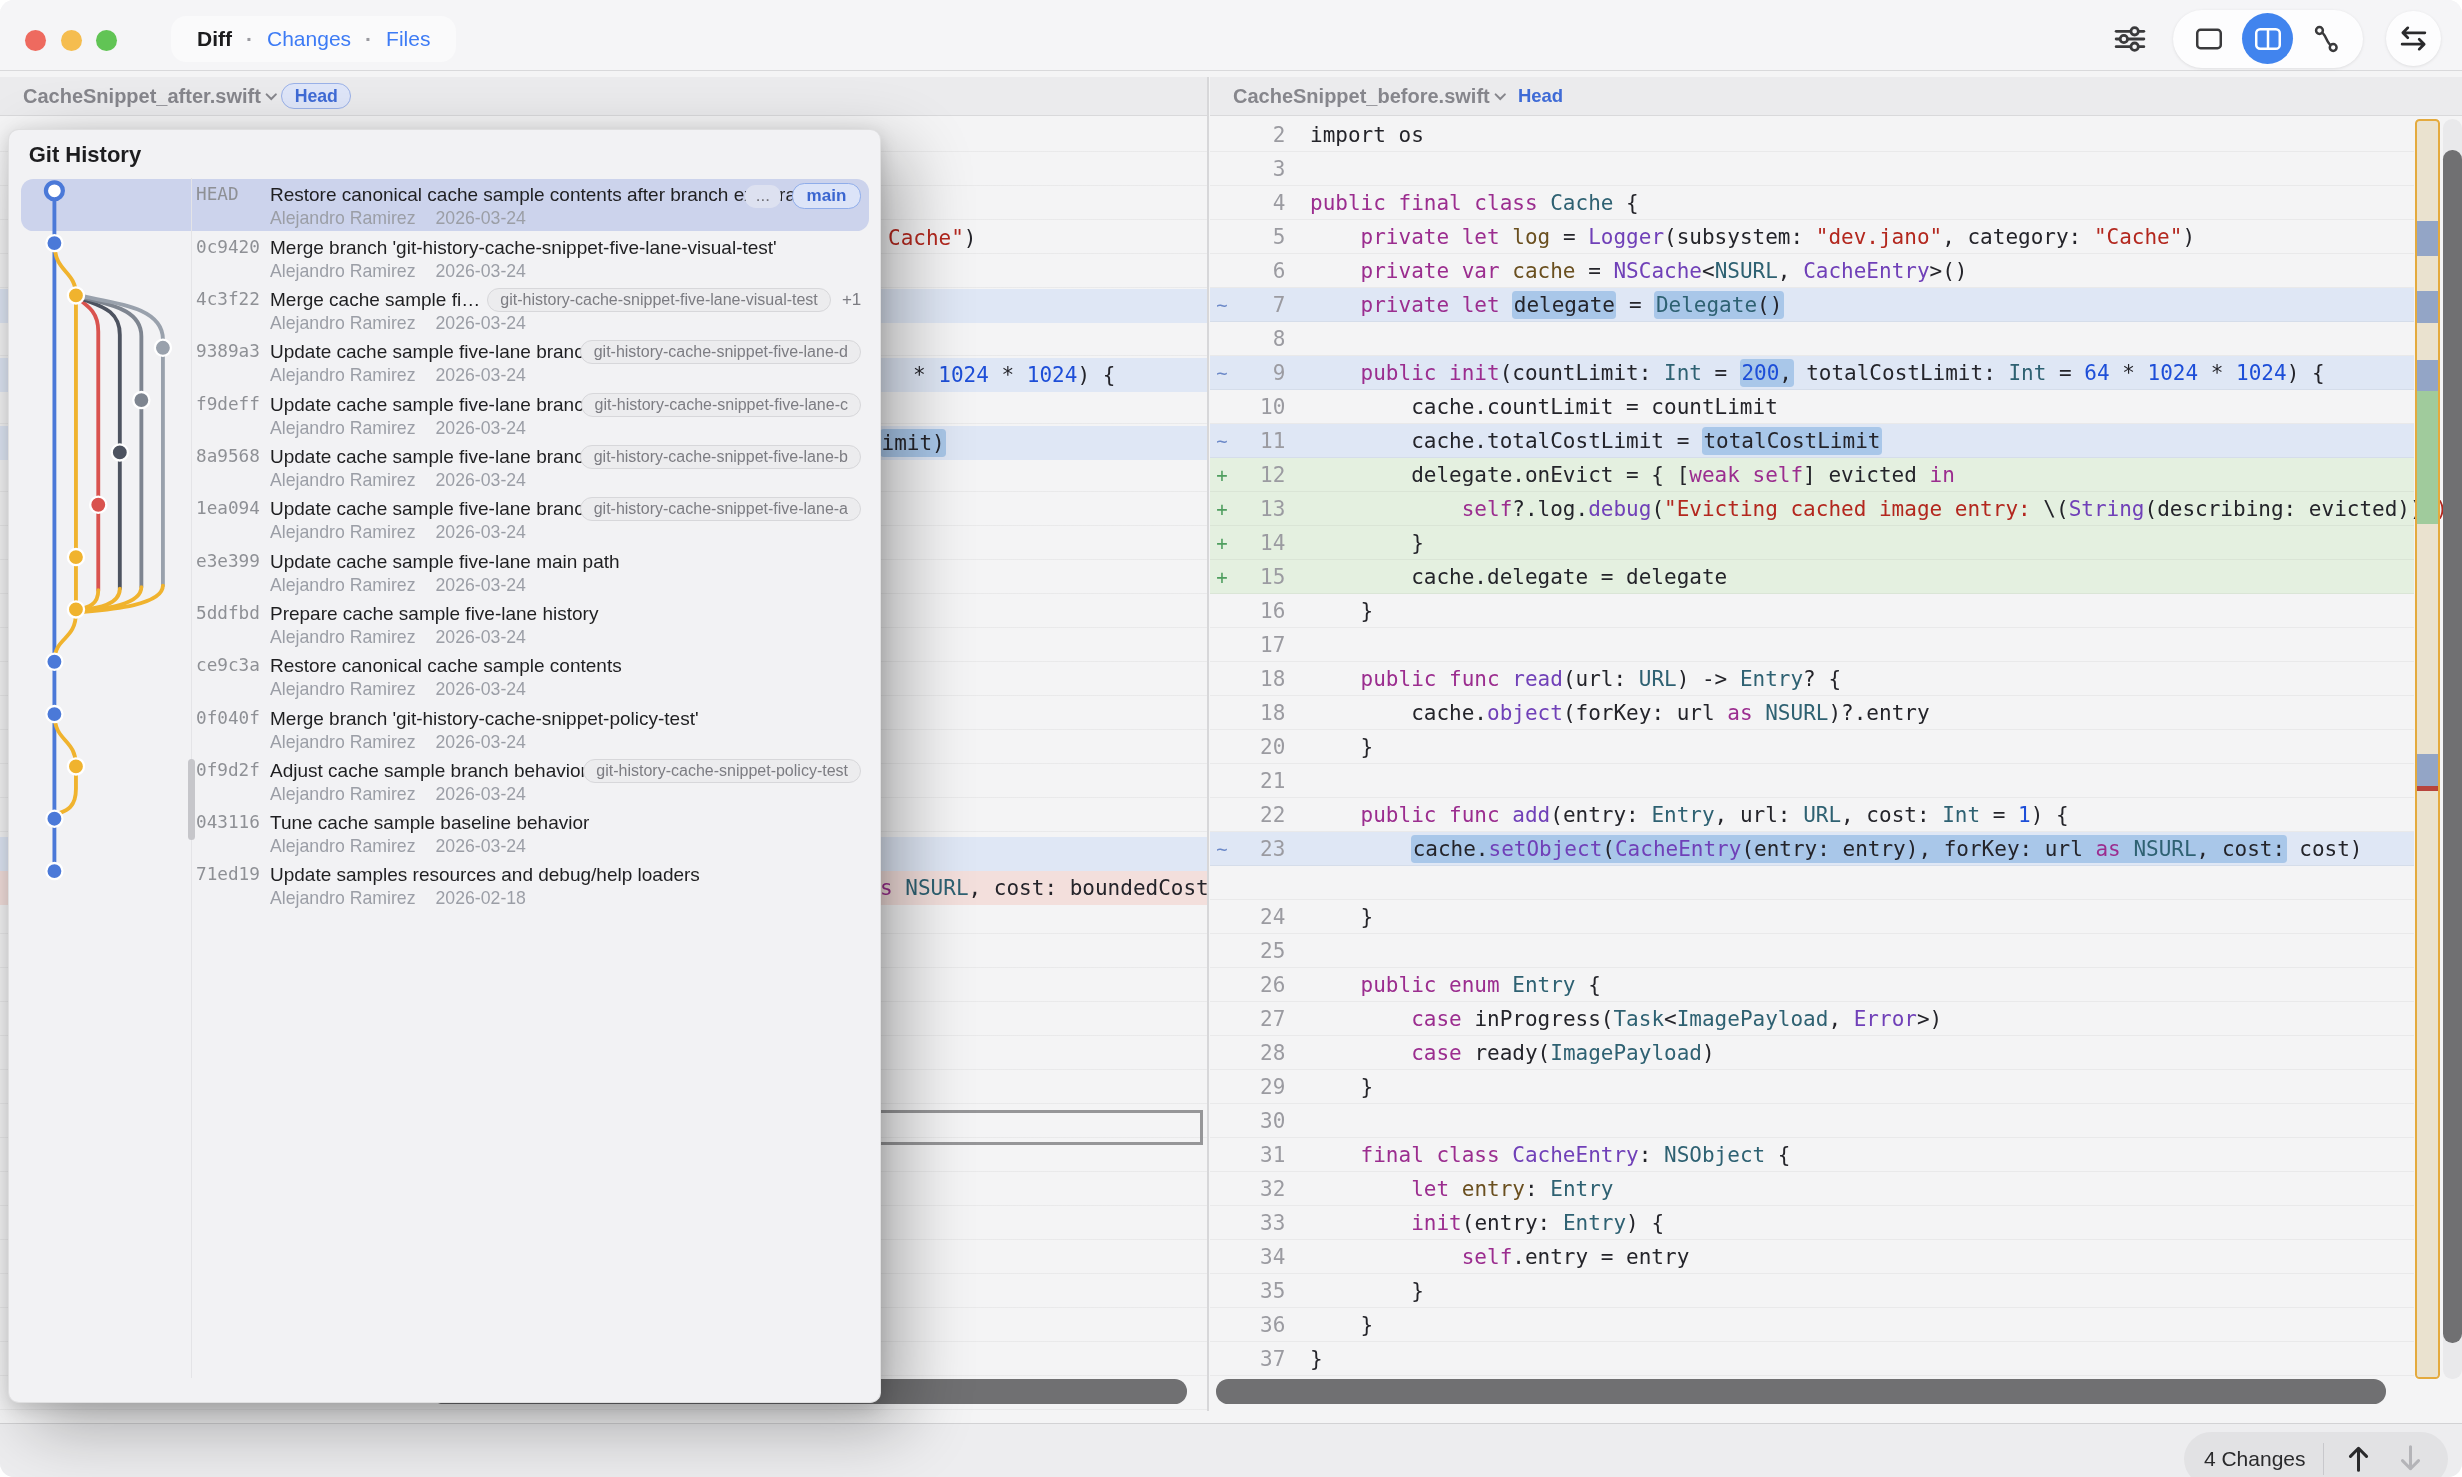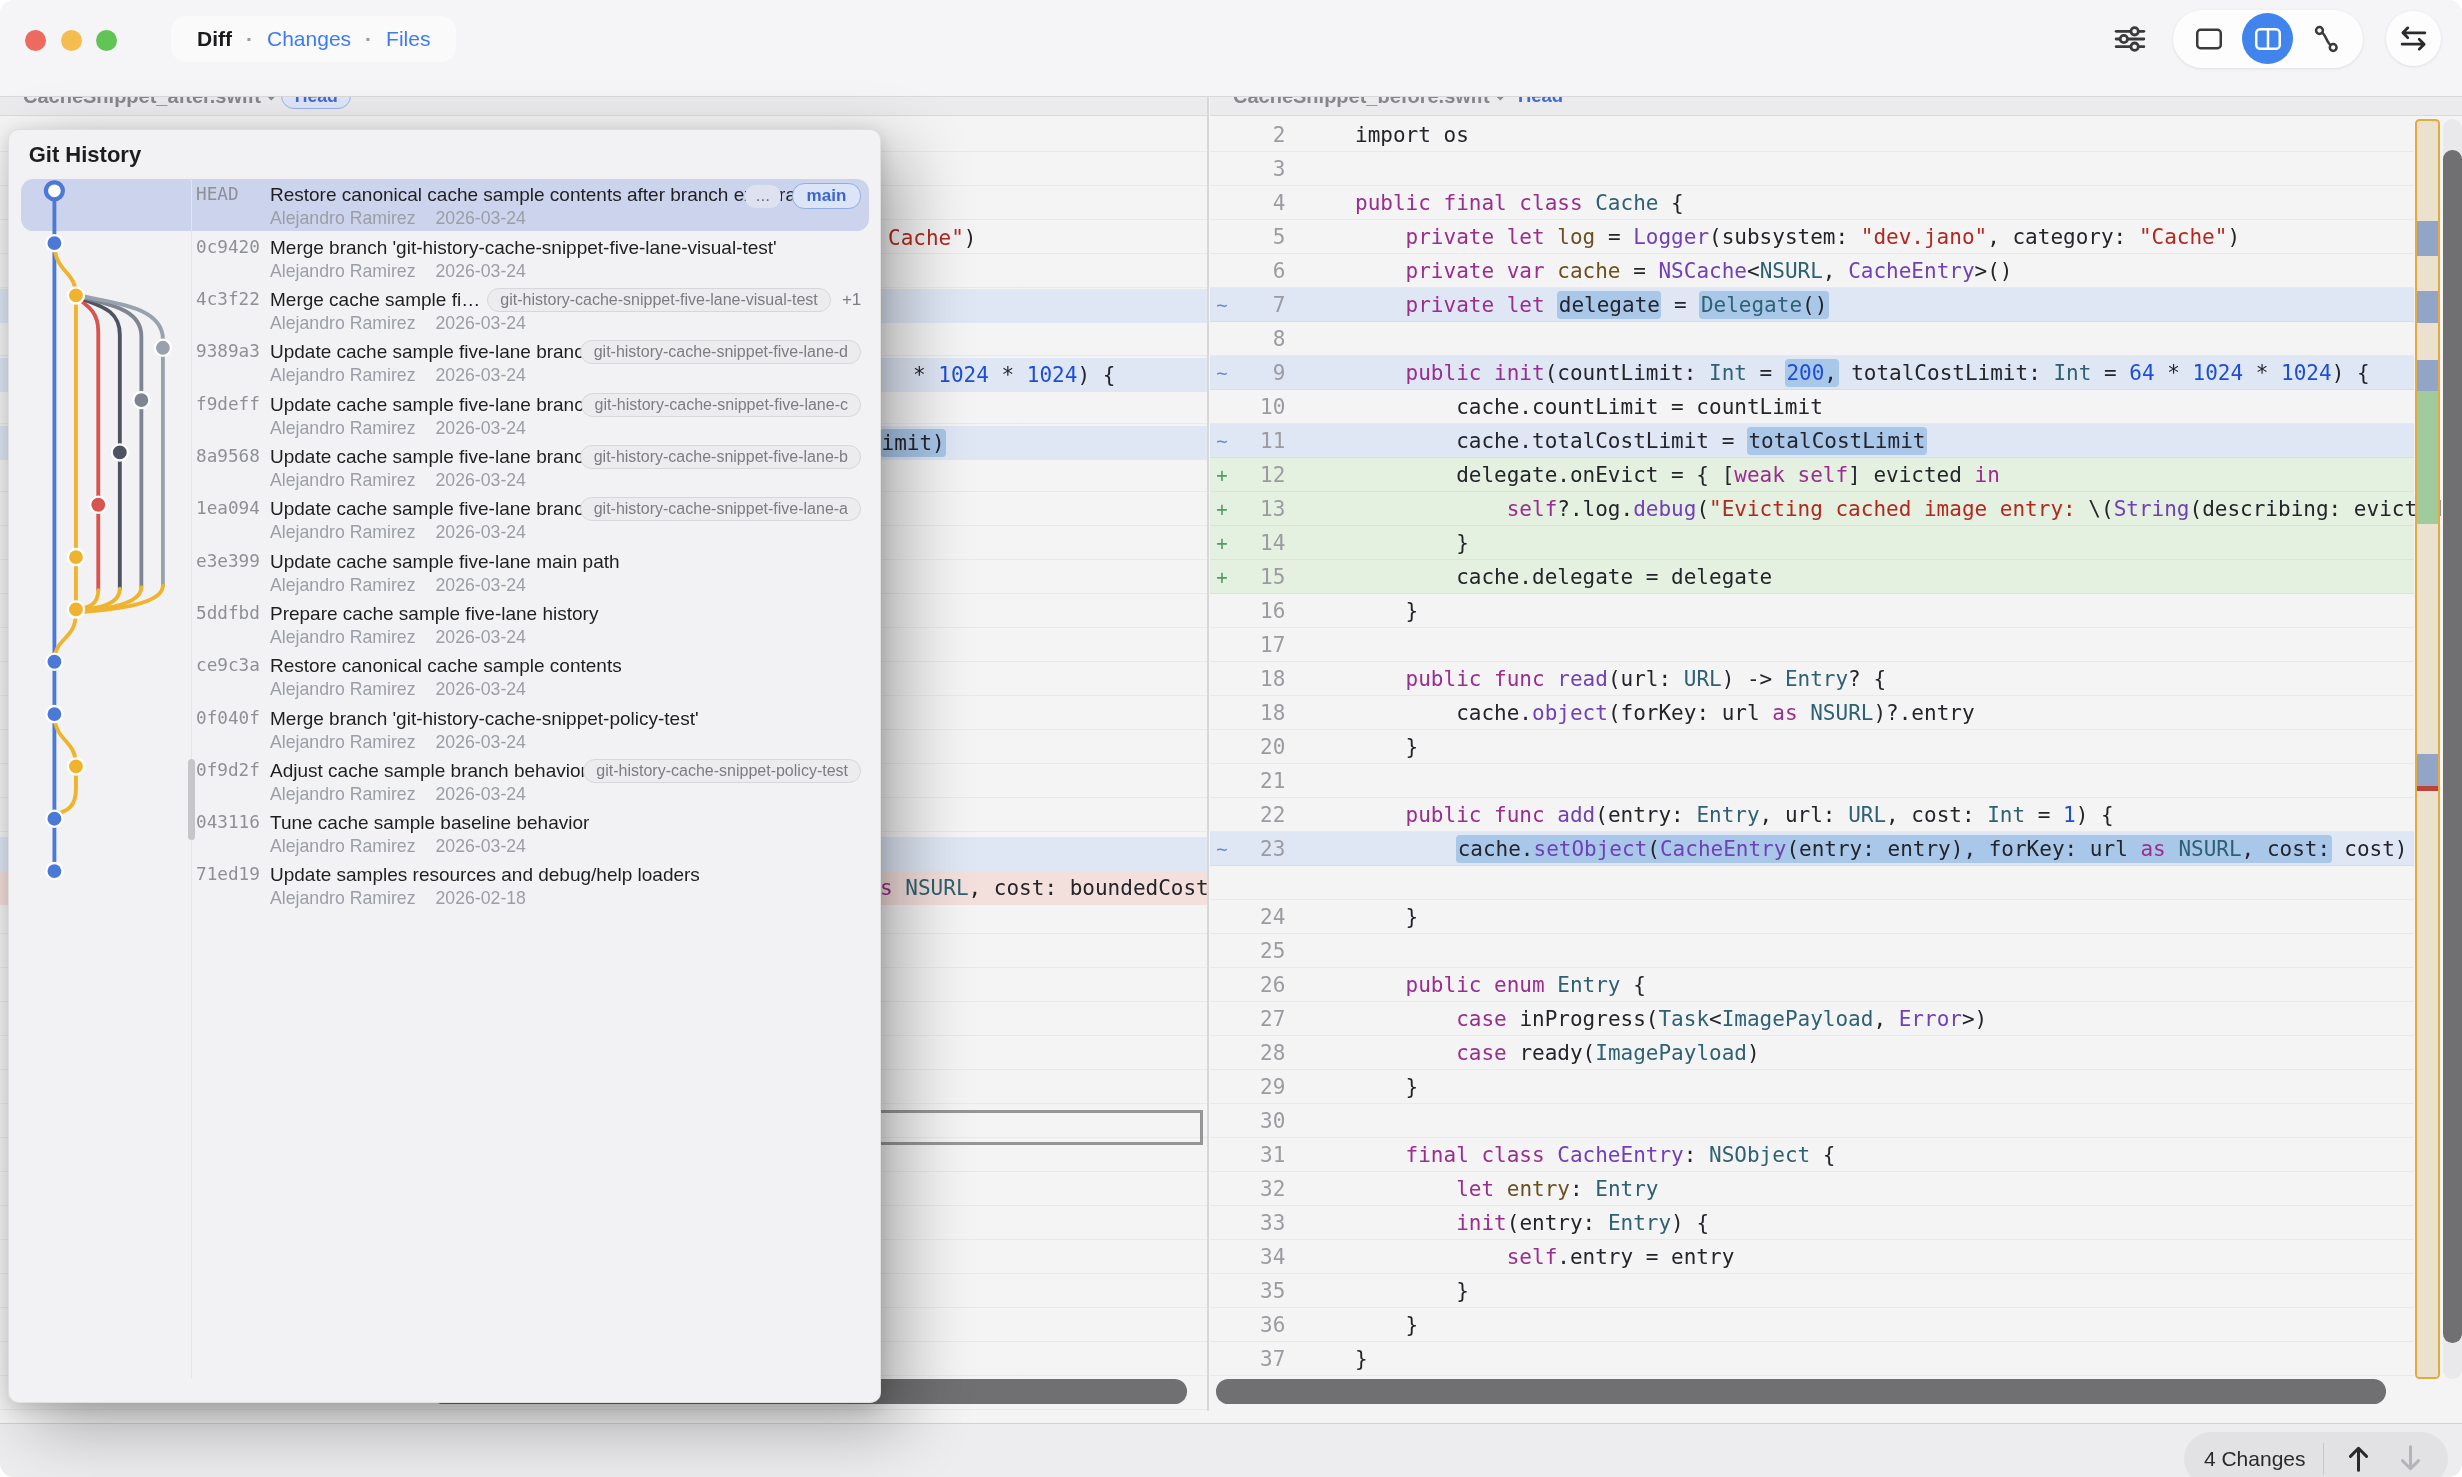--- a/index.html
+++ b/index.html
@@ -1,20 +1,20 @@
 <!DOCTYPE html>
 <html style="font-size:12.3px"><head>
 <meta charset="utf-8">
 <style>
   * { margin:0; padding:0; box-sizing:border-box; }
   html,body { width:2462px; height:1477px; font-family:"Liberation Sans",sans-serif; background:#ffffff; overflow:hidden; }
   .window { position:relative; width:2462px; height:1477px; background:#f4f4f5; border-radius:14px; overflow:hidden; }
 
   
-  .titlebar { position:absolute; left:0; top:0; width:2462px; height:97px; background:#f5f5f7; border-bottom:1.5px solid #d9d9db; z-index:30; }
+  .titlebar { position:absolute; left:0; top:0; width:2462px; height:71px; background:#f5f5f7; border-bottom:1.5px solid #d9d9db; z-index:30; }
   .traffic { position:absolute; top:30px; width:21px; height:21px; border-radius:50%; }
   .tl-red{ left:25.4px; background:#ee6a5f; } .tl-yellow{ left:61px; background:#f5bd4f; } .tl-green{ left:96px; background:#61c455; }
   .tab-pill { position:absolute; left:171px; top:16px; height:46px; padding:0 26px; background:#fafafb; border-radius:15.4px; display:flex; align-items:center; gap:14px; }
   .tab-pill .tab-active { font-size:21px; font-weight:700; color:#1c1c1e; }
   .tab-pill .tab-link { font-size:21px; color:#3d7bf5; }
   .tab-pill .dot { font-size:21px; color:#9a9aa0; font-weight:700; }
   .toolbar { position:absolute; right:21.5px; top:7.7px; height:62px; display:flex; align-items:center; gap:23px; z-index:31; }
   .seg-pill { background:#fdfdfe; border-radius:31px; height:58px; display:flex; align-items:center; padding:0 10.8px; gap:7.7px; box-shadow:0 0.8px 3.1px rgba(0,0,0,0.10); }
   .seg-btn { width:51px; height:51px; border-radius:50%; display:flex; align-items:center; justify-content:center; }
   .seg-btn.sel { background:#4184ee; }
@@ -33,21 +33,21 @@
   .code-area { position:absolute; left:0; top:41px; right:0; bottom:0; overflow:hidden; background:#f4f4f5; }
 
   
   .rows { position:absolute; left:0; top:0; right:49px; font-family:"DejaVu Sans Mono","Liberation Mono",monospace; font-size:21px; }
   .crow { position:relative; height:34px; line-height:34px; white-space:pre; border-bottom:0.8px solid rgba(0,0,0,0.045); }
   .crow.mod { background:#dfe7f5; }
   .crow.add { background:#e4f0e0; }
   .crow .marker { position:absolute; left:6.2px; width:23px; color:#6c89c8; font-size:19px; }
   .crow.add .marker { color:#4f9e5f; }
   .crow .lnum { position:absolute; left:15.4px; width:60px; text-align:right; color:#9b9ba1; }
-  .crow .codetxt { position:absolute; left:100px;margin-left:45px; }
+  .crow .codetxt { position:absolute; left:100px; }
   .tk-d{ color:#24242a; } .tk-k{ color:#9b2d8f; } .tk-t{ color:#2e6172; } .tk-p{ color:#7040b8; }
   .tk-n{ color:#1d4ed8; } .tk-s{ color:#b3271e; } .tk-pr{ color:#6a4f1f; }
   .chip { background:#a9c7e9; border-radius:3.8px; padding:2.3px 1.5px; }
 
   
   .lrow { position:absolute; left:0; width:1207px; height:34px; line-height:34px; font-family:"DejaVu Sans Mono","Liberation Mono",monospace; font-size:21px; white-space:pre; }
   .lrow.mod { background:#dfe7f5; } .lrow.del { background:#f3dfdc; }
   .lrow .frag { position:absolute; }
   .empty-box { position:absolute; left:877px; width:326px; height:35px; border:3.1px solid #969698; }
   .left-lines { position:absolute; inset:0; background:repeating-linear-gradient(to bottom, transparent 0 33px, rgba(0,0,0,0.045) 33px 34px); }

